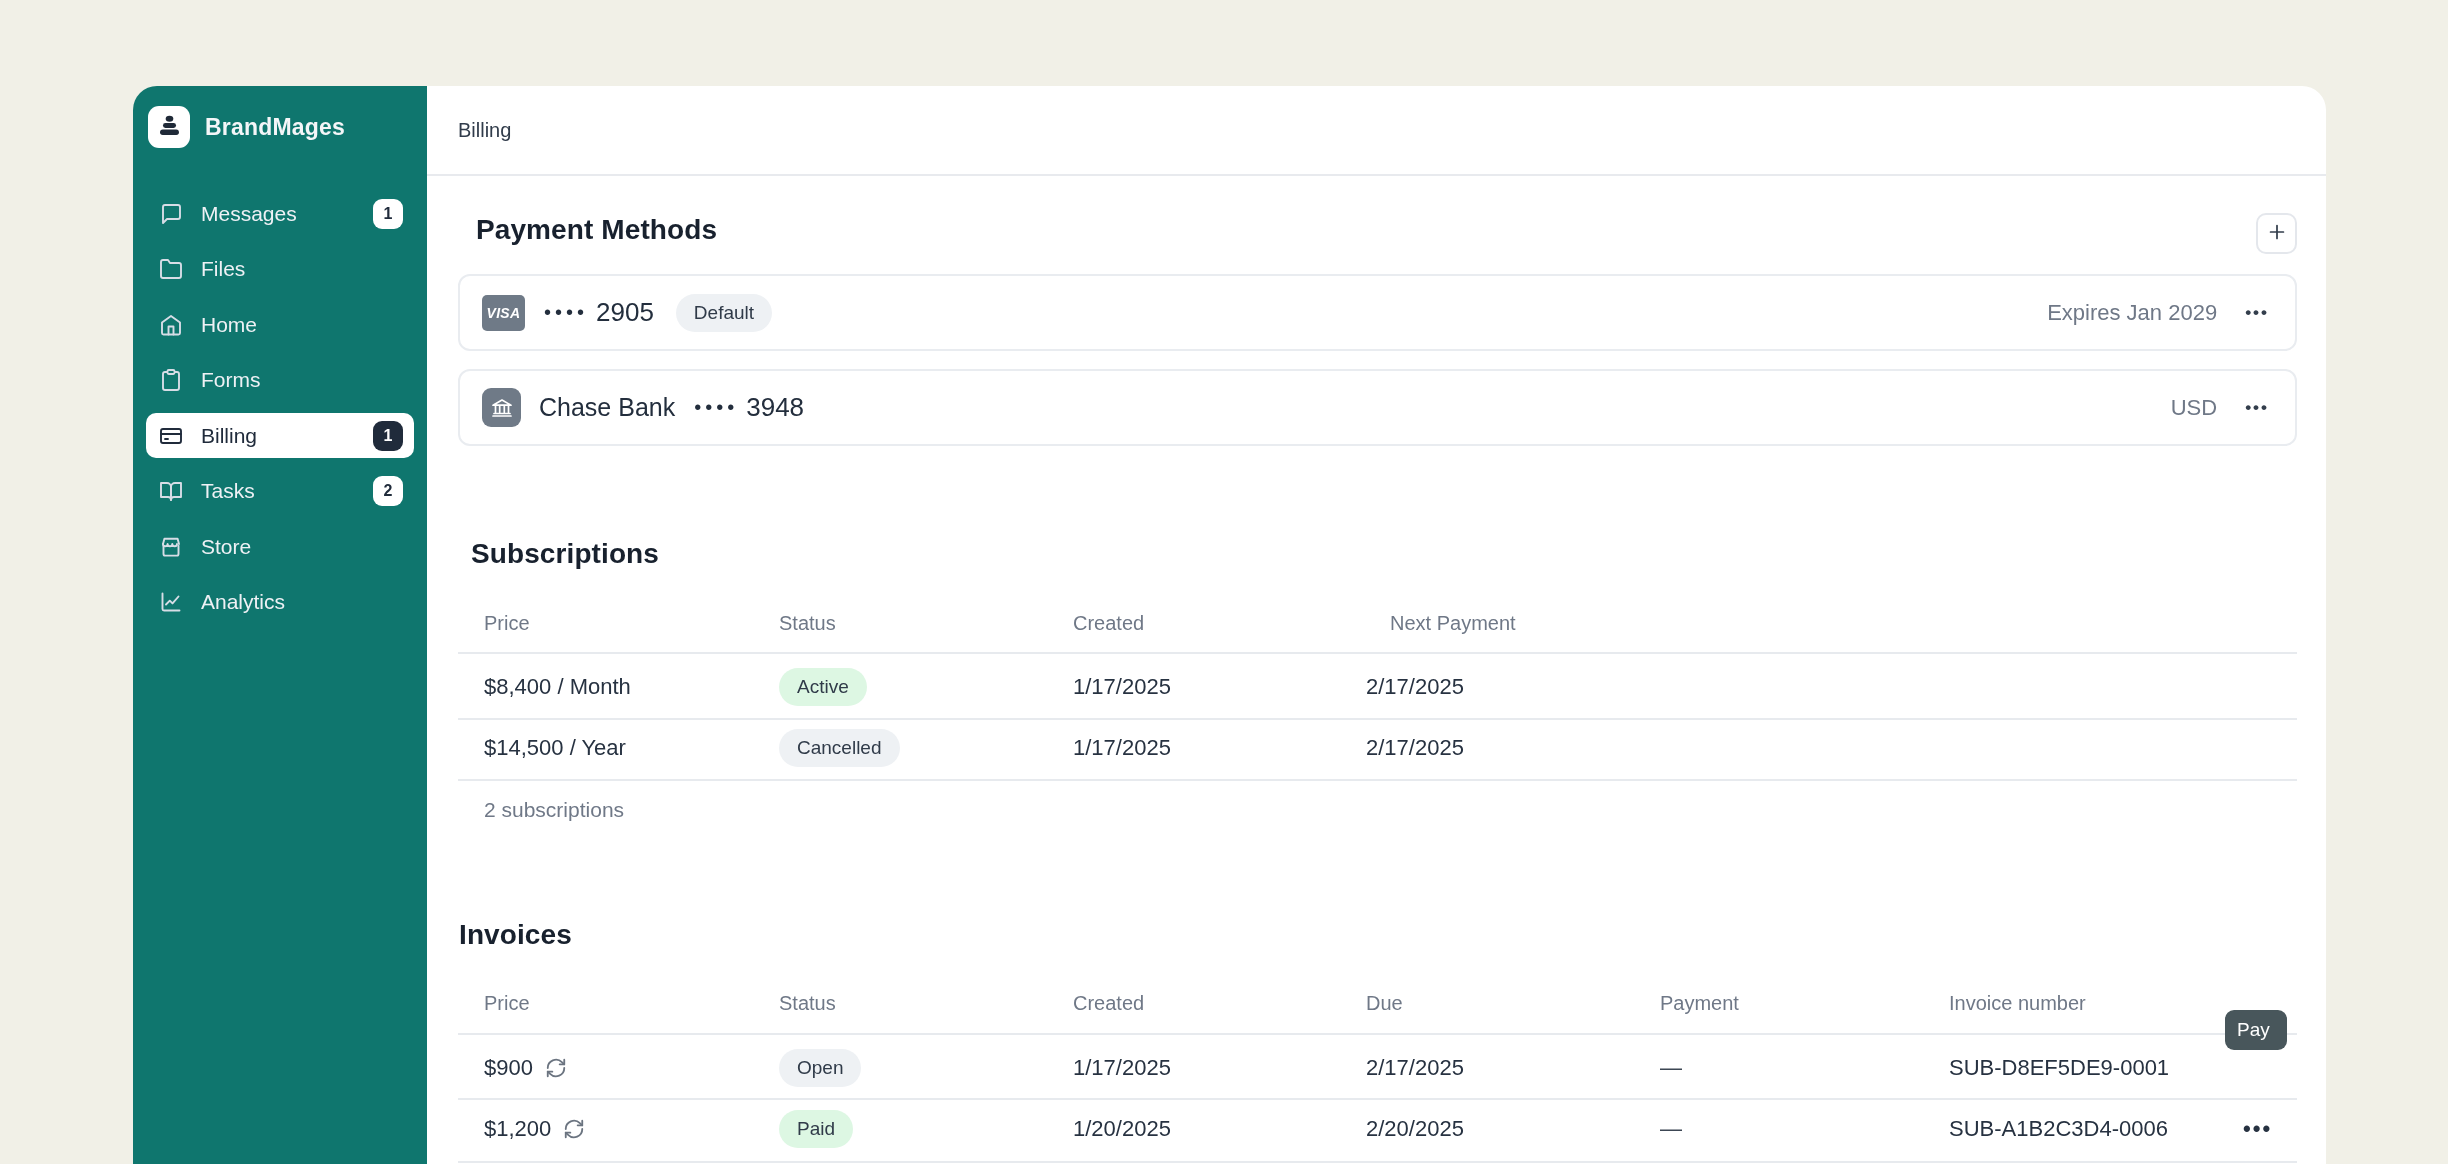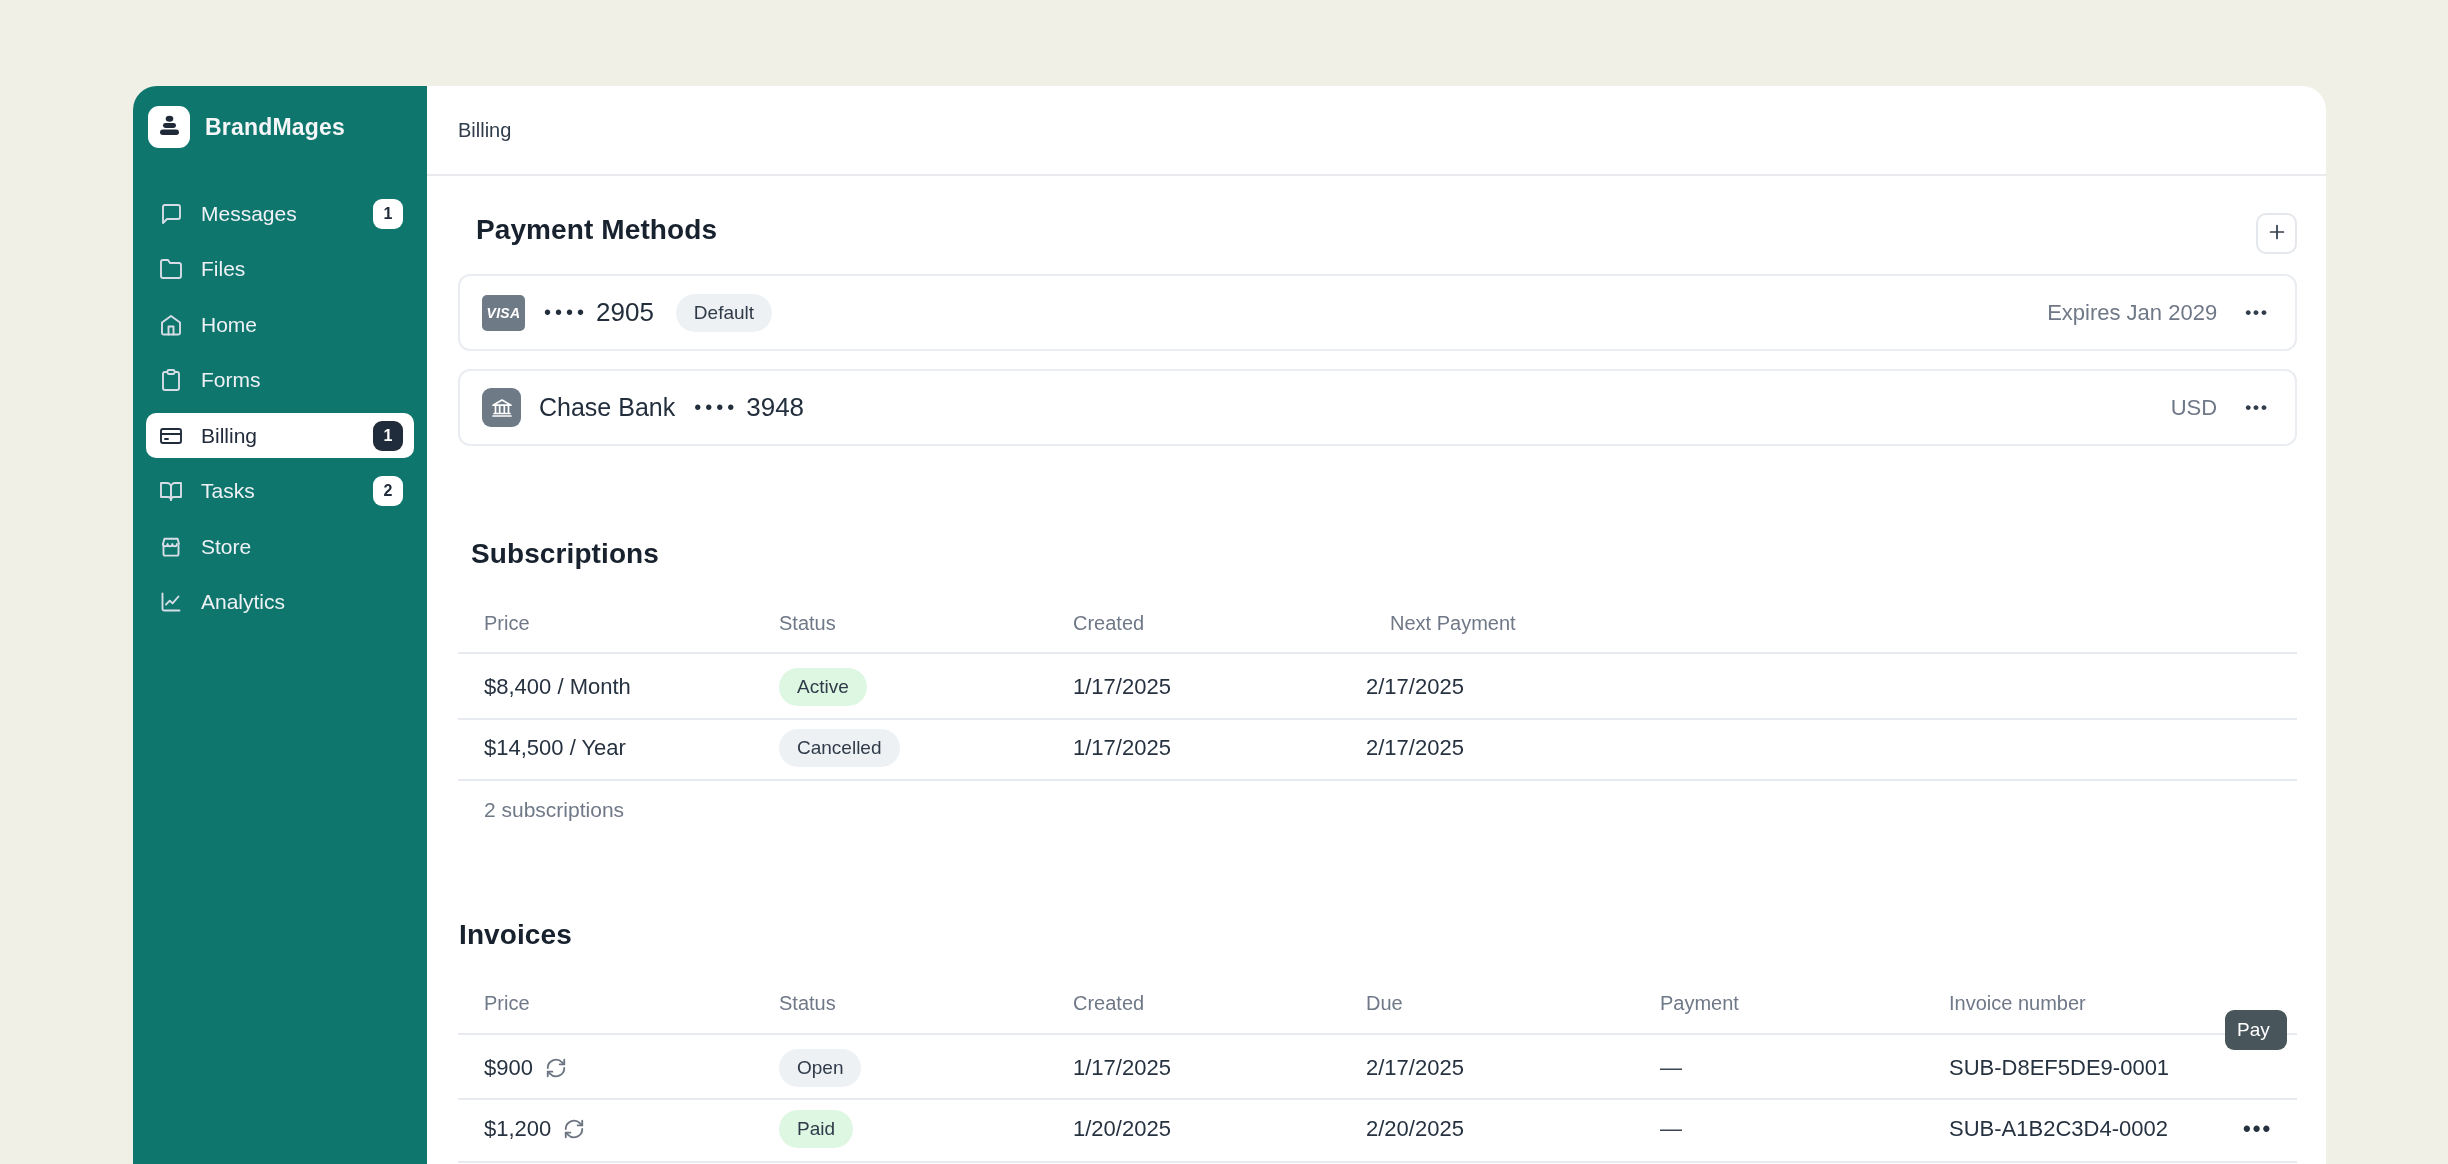--- a/index.html
+++ b/index.html
@@ -283,19 +283,19 @@
               <path d="M3 21v-5h5"></path>
             </svg>
         </span>
       </span>
       <span class="cell" style="left:352px; top:1024px;">
           <span class="pill green">Paid</span>
         </span>
       <span class="cell" style="left:646px;  top:1030px;">1/20/2025</span>
       <span class="cell" style="left:939px;  top:1030px;">2/20/2025</span>
       <span class="cell dash" style="left:1233px; top:1030px;">—</span>
-      <span class="cell" style="left:1522px; top:1030px;">SUB-A1B2C3D4-0002</span>
+      <span class="cell" style="left:1522px; top:1030px;">SUB-A1B2C3D4-0006</span>
       <span class="cell dots-menu row-menu" style="left:1816px; top:1032px;">•••</span>
     </div>
     <div class="divider" style="top:1075px;"></div>
 
   </main>
 </div>
 
 </body></html>

